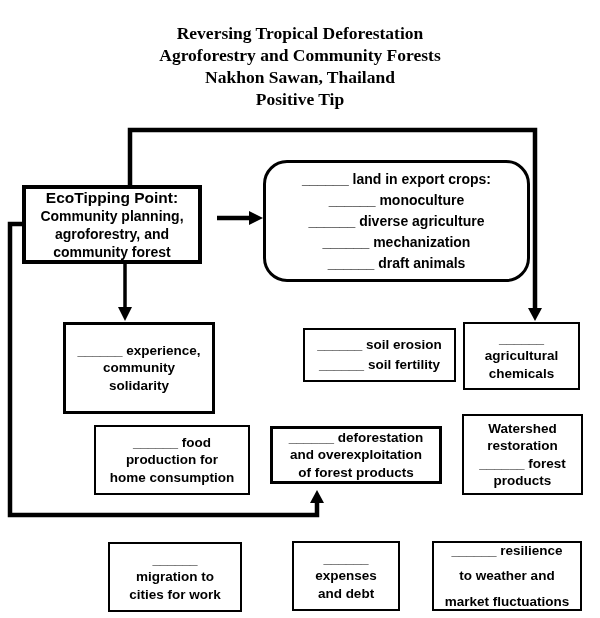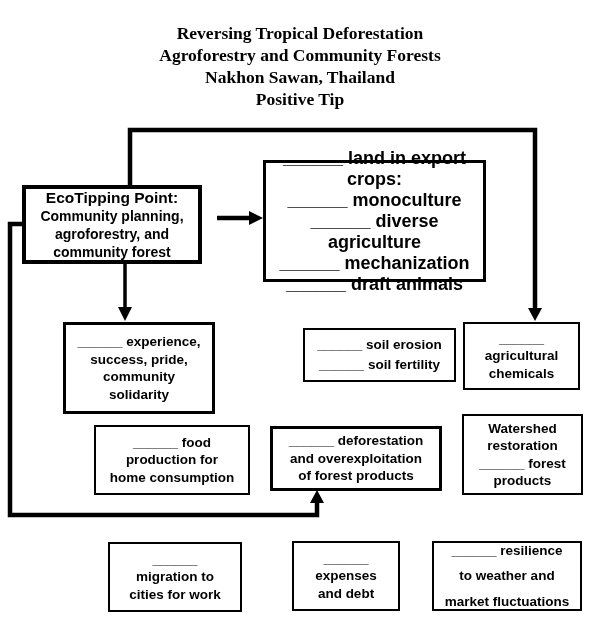--- a/index.html
+++ b/index.html
@@ -44,26 +44,26 @@
     font-size: 13.5px;
     line-height: 17.5px;
     text-align: center;
     display: flex;
     flex-direction: column;
     justify-content: center;
     padding: 2px 3px;
   }
   .box-ecotip     { left: 22px;  top: 185px; width: 180px; height: 79px;  border-width: 4px; font-size: 14px; line-height: 18px; }
   .box-ecotip .head { font-size: 15.5px; }
-  .box-export     { left: 263px; top: 160px; width: 223px; height: 122px; border-width: 3px; font-size: 18px; line-height: 21px; }
+  .box-export     { left: 263px; top: 160px; width: 267px; height: 122px; border-width: 3px; font-size: 14px; line-height: 21px; border-radius: 24px; }
   .box-experience { left: 63px;  top: 322px; width: 152px; height: 92px;  border-width: 3px; }
   .box-soil       { left: 270px; top: 328px; width: 153px; height: 54px;  line-height: 20px; margin-left: 33px; }
   .box-agchem     { left: 463px; top: 322px; width: 117px; height: 68px;  }
   .box-food       { left: 94px;  top: 425px; width: 156px; height: 70px;  }
-  .box-defor      { left: 270px; top: 426px; width: 172px; height: 65px;  border-width: 3px; }
+  .box-defor      { left: 270px; top: 426px; width: 172px; height: 58px;  border-width: 3px; }
   .box-watershed  { left: 462px; top: 414px; width: 121px; height: 81px;  }
   .box-migration  { left: 108px; top: 542px; width: 134px; height: 70px;  }
   .box-expenses   { left: 292px; top: 541px; width: 108px; height: 70px;  }
   .box-resilience { left: 432px; top: 541px; width: 150px; height: 70px; gap: 8px;  }
 </style>
 </head>
 <body>
 
 <div class="canvas">
 
@@ -107,21 +107,20 @@
   <div class="box box-export">
     <div>______ land in export crops:</div>
     <div>______ monoculture</div>
     <div>______ diverse agriculture</div>
     <div>______ mechanization</div>
     <div>______ draft animals</div>
   </div>
 
   <div class="box box-experience">
     <div>______ experience,</div>
-    <div>success, pride,</div>
     <div>community</div>
     <div>solidarity</div>
   </div>
 
   <div class="box box-soil">
     <div>______ soil erosion</div>
     <div>______ soil fertility</div>
   </div>
 
   <div class="box box-agchem">

